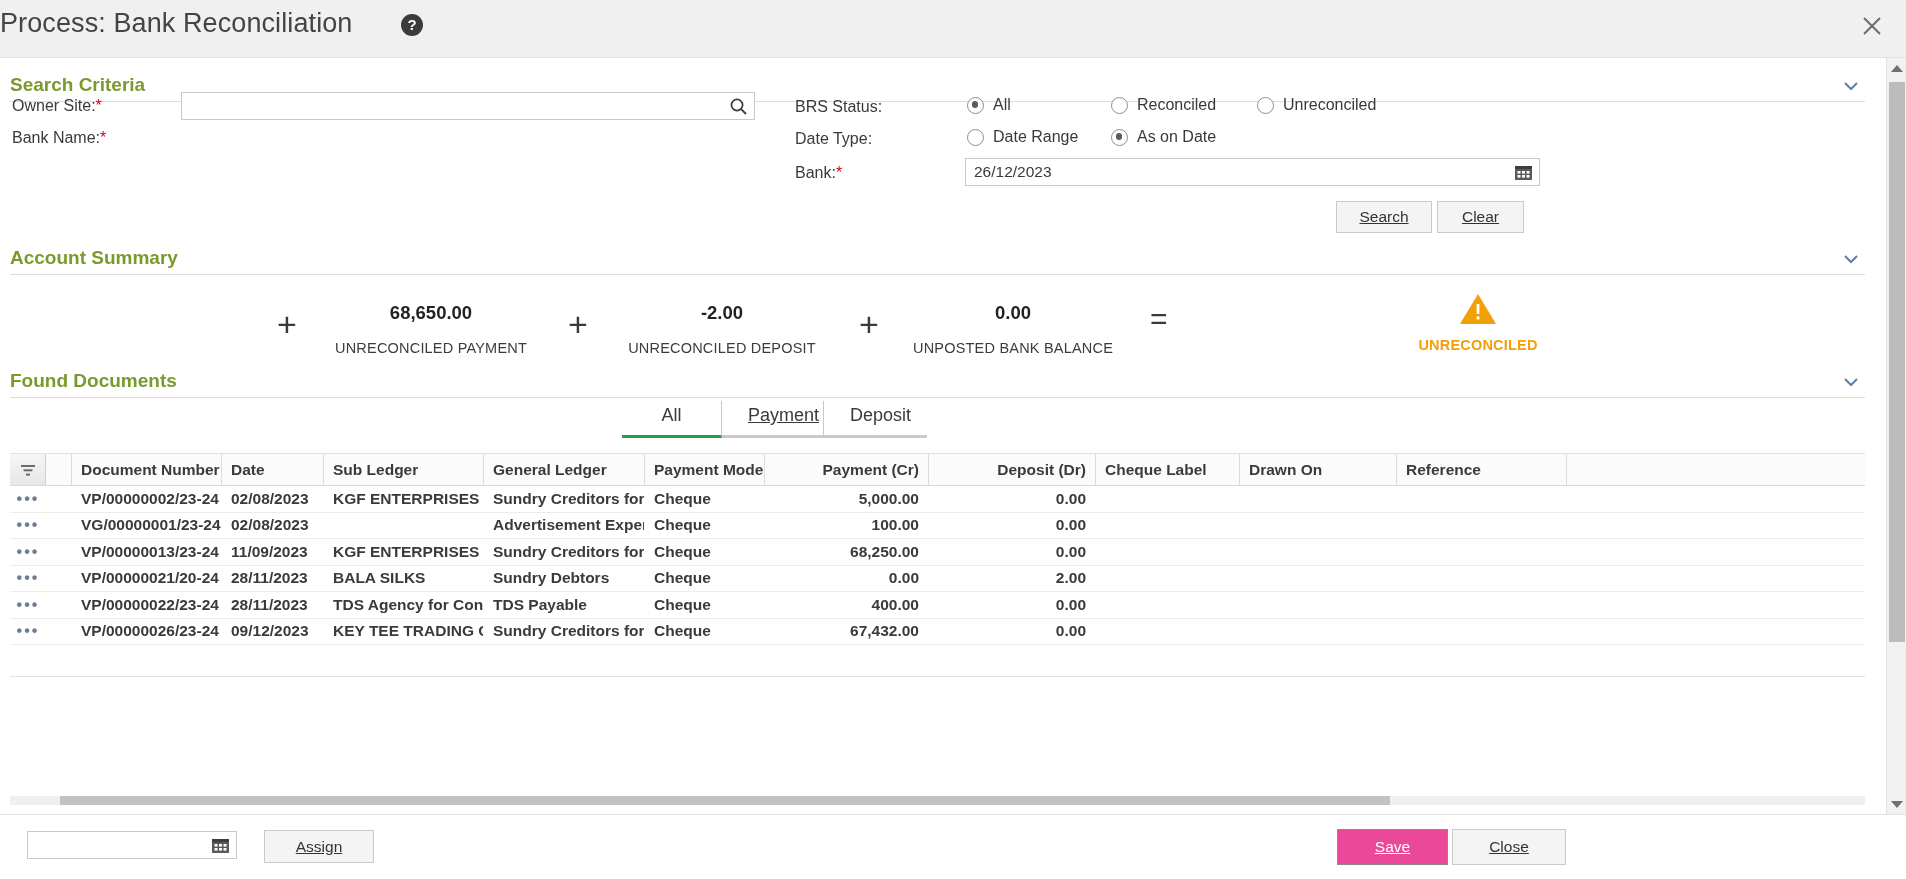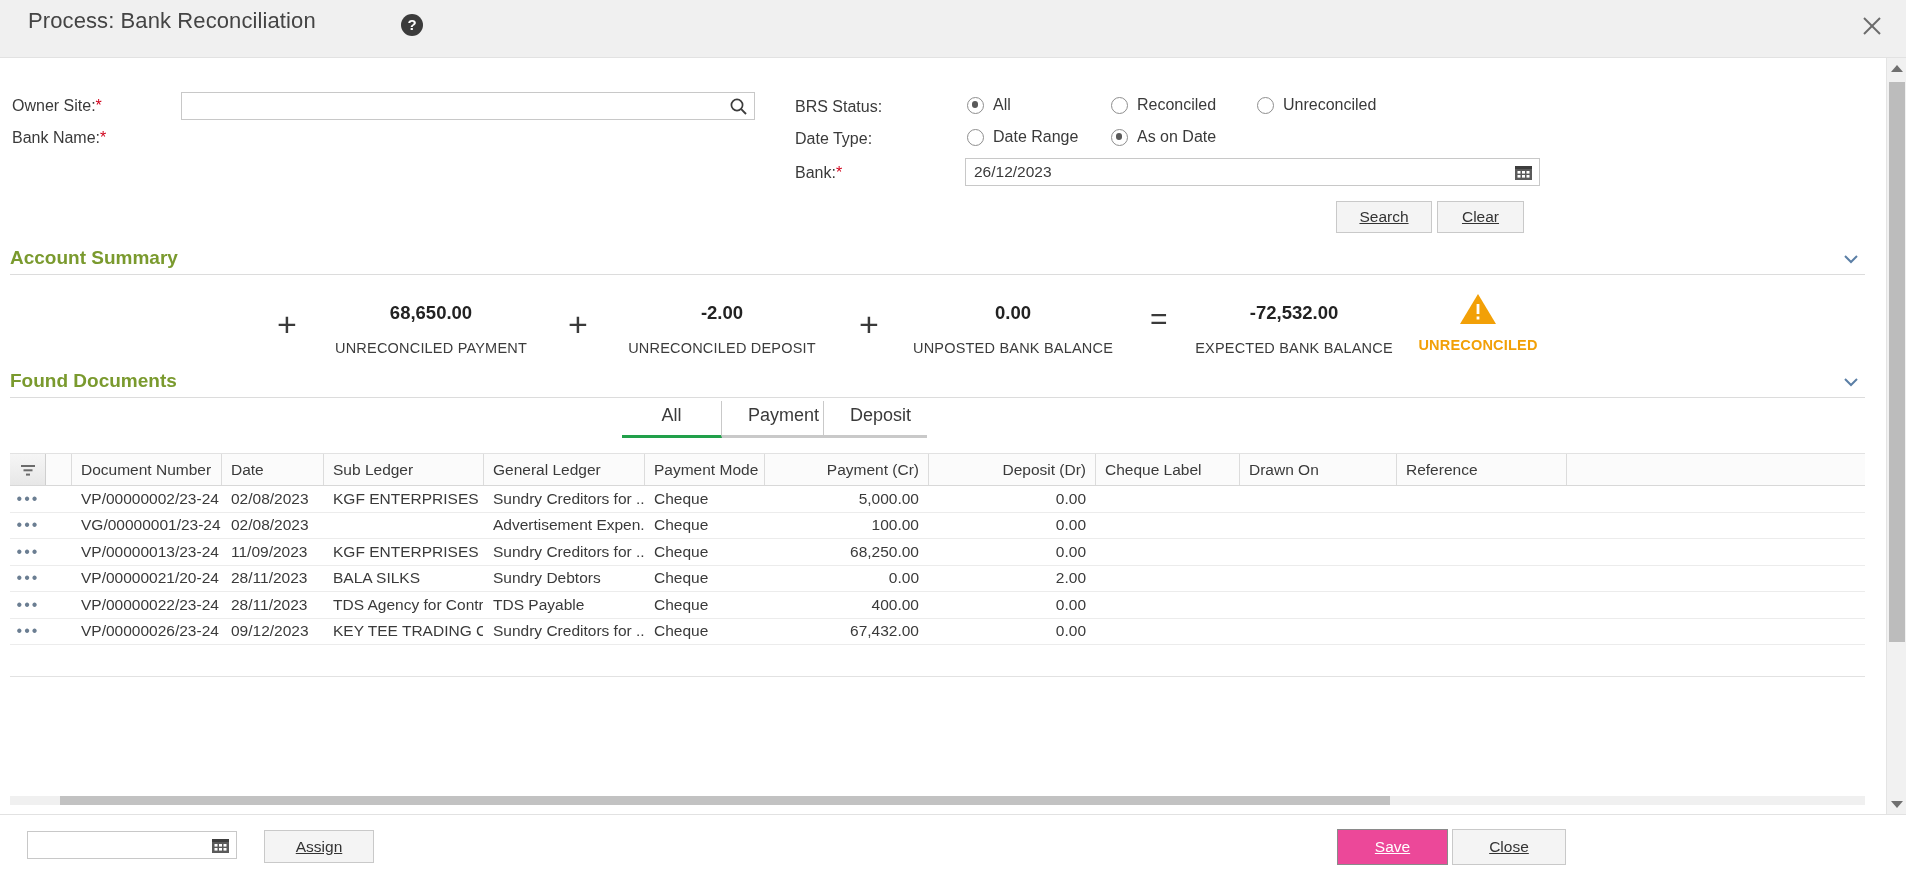--- a/index.html
+++ b/index.html
@@ -19,22 +19,22 @@
   }
 
   
   .titlebar {
     position: absolute; left: 0; top: 0;
     width: 1906px; height: 58px;
     background: #f0f0f0;
     border-bottom: 1px solid #e2e2e2;
   }
   .title-text {
-    position: absolute; left: 28px; top: 8px;
-    font-size: 22px; color: #444444; font-weight: 400;
+    position: absolute; left: 0; top: 8px;
+    font-size: 27px; color: #444444; font-weight: 400;
     letter-spacing: 0.1px;
     white-space: nowrap;
   }
   .help-icon {
     position: absolute; left: 401px; top: 14px;
     width: 22px; height: 22px; border-radius: 50%;
     background: #3b3b3b; color: #ffffff;
     font-size: 15px; font-weight: bold;
     text-align: center; line-height: 22px;
     cursor: pointer;
@@ -178,20 +178,21 @@
   .tab:last-child { border-right: none; }
   .tab.active { border-bottom-color: #21a04a; }
 
   
   .grid {
     position: absolute;
     left: 10px;
     width: 1855px;
     background: #a3a3a3;
     border-top: 1px solid #e2e2e2;
+    font-weight: bold;
   }
   .grid-hdr {
     display: flex;
     height: 32px;
     background: #fbfbfb;
     border-bottom: 1px solid #d8d8d8;
   }
   .filter-cell {
     width: 36px; flex: none;
     background: linear-gradient(#f6f6f6,#e7e7e7);
@@ -291,20 +292,28 @@
     <div class="close-x">
       <svg width="32" height="32" viewBox="0 0 32 32">
         <line x1="8" y1="8" x2="24" y2="24" stroke="#6b6b6b" stroke-width="2"></line>
         <line x1="24" y1="8" x2="8" y2="24" stroke="#6b6b6b" stroke-width="2"></line>
       </svg>
     </div>
   </div>
 
   <div class="body-area">
 
+    <div class="section-hdr" style="top:16px;">
+      <div class="stitle">Search Criteria</div>
+      <div class="chev">
+        <svg width="20" height="20" viewBox="0 0 20 20">
+            <polyline points="4,7 10,13 16,7" fill="none" stroke="#5b7fa6" stroke-width="2"></polyline>
+          </svg>
+      </div>
+    </div>
 
     <div class="fld-label" style="left:12px; top:39px;">
       <span>Owner Site:</span><span class="req">*</span>
     </div>
     <div class="txtbox" style="left:181px; top:34px; width:574px;">
       <span class="fld-ico">
         <svg width="21" height="21" viewBox="0 0 21 21">
             <circle cx="9" cy="9" r="5.6" fill="none" stroke="#3c3c3c" stroke-width="1.7"></circle>
             <line x1="13.2" y1="13.2" x2="18" y2="18" stroke="#3c3c3c" stroke-width="1.9"></line>
           </svg>
@@ -387,24 +396,20 @@
       <div class="sum-lbl">UNRECONCILED DEPOSIT</div>
     </div>
     <div class="sum-op" style="left:859px; top:249px;">+</div>
 
     <div class="sum-cell" style="left:907px; top:244px; width:212px;">
       <div class="sum-val">0.00</div>
       <div class="sum-lbl">UNPOSTED BANK BALANCE</div>
     </div>
     <div class="sum-op" style="left:1150px; top:246px; font-size:30px;">=</div>
 
-    <div class="sum-cell" style="left:1188px; top:244px; width:212px;">
-      <div class="sum-val">-72,532.00</div>
-      <div class="sum-lbl">EXPECTED BANK BALANCE</div>
-    </div>
 
     <div class="warn-block" style="left:1403px; top:234px; width:150px;">
       <div style="height:34px;">
         <svg width="40" height="34" viewBox="0 0 40 34">
           <path d="M20 2 L38 32 L2 32 Z" fill="#f2a007"></path>
           <rect x="18.6" y="12" width="2.8" height="10" fill="#ffffff"></rect>
           <rect x="18.6" y="24.5" width="2.8" height="3" fill="#ffffff"></rect>
         </svg>
       </div>
       <div class="warn-lbl" style="margin-top:11px;">UNRECONCILED</div>
@@ -414,21 +419,21 @@
       <div class="stitle">Found Documents</div>
       <div class="chev">
         <svg width="20" height="20" viewBox="0 0 20 20">
             <polyline points="4,7 10,13 16,7" fill="none" stroke="#5b7fa6" stroke-width="2"></polyline>
           </svg>
       </div>
     </div>
 
     <div class="tabs" style="left:622px; top:343px;">
       <div class="tab active" style="width:100px;">All</div>
-      <div class="tab" style="width:102px;">Payment</div>
+      <div class="tab" style="width:102px;text-decoration:underline;">Payment</div>
       <div class="tab" style="width:103px;">Deposit</div>
     </div>
 
     <div class="grid" style="top:395px;">
       <div class="grid-hdr">
         <div class="filter-cell">
           <svg width="18" height="18" viewBox="0 0 18 18">
             <rect x="2" y="4" width="14" height="2" fill="#6b6b6b"></rect>
             <rect x="4.5" y="8.3" width="9" height="2" fill="#6b6b6b"></rect>
             <rect x="7" y="12.6" width="4" height="2" fill="#6b6b6b"></rect>

